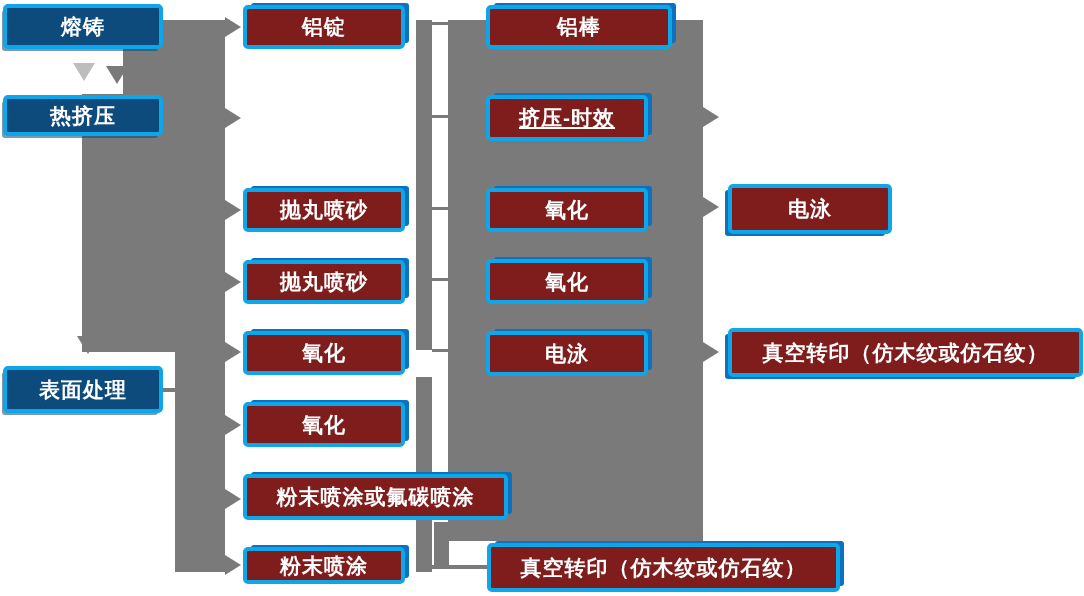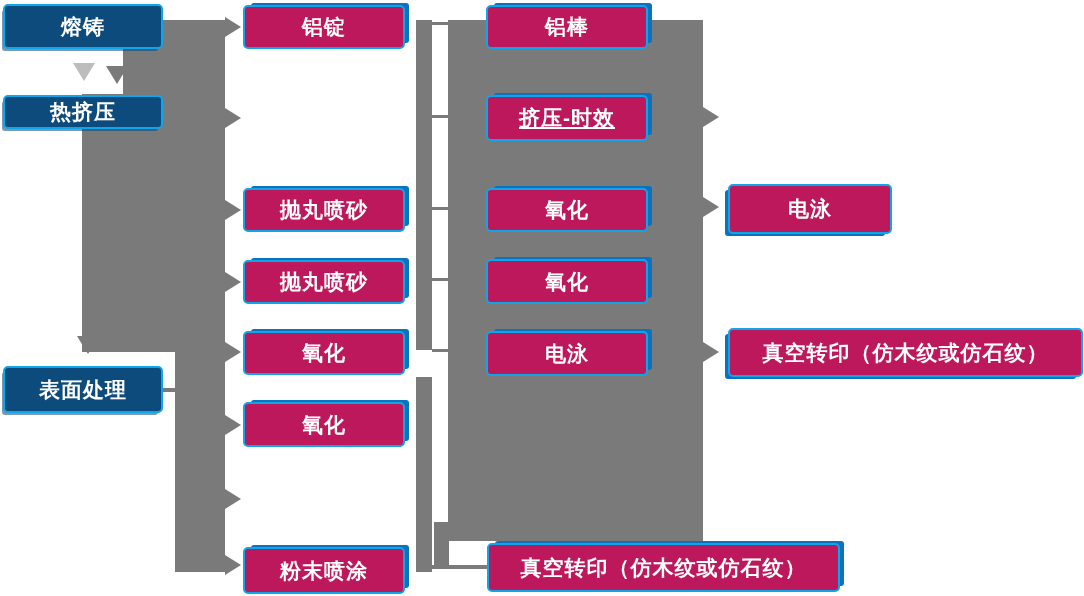--- a/index.html
+++ b/index.html
@@ -5,24 +5,24 @@
   html,body{margin:0;padding:0;background:#ffffff;}
   #canvas{
     position:relative;width:1084px;height:596px;background:#ffffff;overflow:hidden;
     font-family:"Liberation Sans","DejaVu Sans",sans-serif;
   }
   
   .node{
     position:absolute;box-sizing:border-box;
     display:flex;align-items:center;justify-content:center;
     color:#ffffff;font-weight:bold;font-size:21px;letter-spacing:1px;
-    border:2px solid #0ea5e9;border-radius:5px;
+    border:4px solid #0ea5e9;border-radius:5px;
     white-space:nowrap;
   }
-  .node.blue{background:#be185d;}
+  .node.blue{background:#7f1d1d;}
   .node.dark{background:#0E4B7D;}
   .sh-tr{box-shadow:6px -4px 0 -2px #0c72bd;}
   .sh-bl{box-shadow:-5px 4px 0 -2px #0c72bd;}
   .sh-dk{box-shadow:-3px 4px 0 -2px rgba(13,70,115,.55);}
   
   .band{position:absolute;background:#7A7A7A;}
   
   .arr-r{position:absolute;width:0;height:0;
     border-top:10px solid transparent;border-bottom:10px solid transparent;
     border-left:16px solid #7A7A7A;}
@@ -63,31 +63,32 @@
   <div class="arr-r" style="left:225px;top:342px;"></div>
   <div class="arr-r" style="left:225px;top:415px;"></div>
   <div class="arr-r" style="left:225px;top:489px;"></div>
   <div class="arr-r" style="left:225px;top:555px;"></div>
 
   <div class="arr-r" style="left:703px;top:107px;"></div>
   <div class="arr-r" style="left:703px;top:197px;"></div>
   <div class="arr-r" style="left:703px;top:342px;"></div>
 
   <div class="node dark sh-dk" style="left:3px;top:4px;width:160px;height:45px;">熔铸</div>
-  <div class="node dark sh-dk" style="left:3px;top:95px;width:160px;height:34px;">热挤压</div>
+  <div class="node dark sh-dk" style="left:3px;top:95px;width:160px;height:41px;">热挤压</div>
   <div class="node dark sh-dk" style="left:3px;top:366px;width:160px;height:47px;">表面处理</div>
 
   <div class="node blue sh-tr" style="left:243px;top:5px;width:162px;height:44px;">铝锭</div>
   <div class="node blue sh-tr" style="left:243px;top:188px;width:162px;height:44px;">抛丸喷砂</div>
   <div class="node blue sh-tr" style="left:243px;top:260px;width:162px;height:44px;">抛丸喷砂</div>
   <div class="node blue sh-tr" style="left:243px;top:331px;width:162px;height:44px;">氧化</div>
   <div class="node blue sh-tr" style="left:243px;top:402px;width:162px;height:45px;">氧化</div>
-  <div class="node blue sh-tr" style="left:243px;top:547px;width:162px;height:47px;">粉末喷涂</div>
+  <div class="node blue sh-tr" style="left:243px;top:474px;width:265px;height:46px;">粉末喷涂或氟碳喷涂</div>
+  <div class="node blue sh-tr" style="left:243px;top:547px;width:162px;height:37px;">粉末喷涂</div>
 
-  <div class="node blue sh-tr" style="left:486px;top:5px;width:162px;height:44px;">铝棒</div>
+  <div class="node blue sh-tr" style="left:486px;top:5px;width:186px;height:44px;">铝棒</div>
   <div class="node blue sh-tr" style="left:486px;top:95px;width:162px;height:46px;text-decoration:underline;">挤压-时效</div>
   <div class="node blue sh-tr" style="left:486px;top:188px;width:162px;height:44px;">氧化</div>
   <div class="node blue sh-tr" style="left:486px;top:259px;width:162px;height:45px;">氧化</div>
   <div class="node blue sh-tr" style="left:486px;top:331px;width:162px;height:45px;">电泳</div>
   <div class="node blue sh-tr" style="left:487px;top:543px;width:353px;height:49px;">真空转印（仿木纹或仿石纹）</div>
 
   <div class="node blue sh-bl" style="left:728px;top:184px;width:164px;height:50px;">电泳</div>
   <div class="node blue sh-bl" style="left:728px;top:328px;width:355px;height:49px;">真空转印（仿木纹或仿石纹）</div>
 
 </div>

